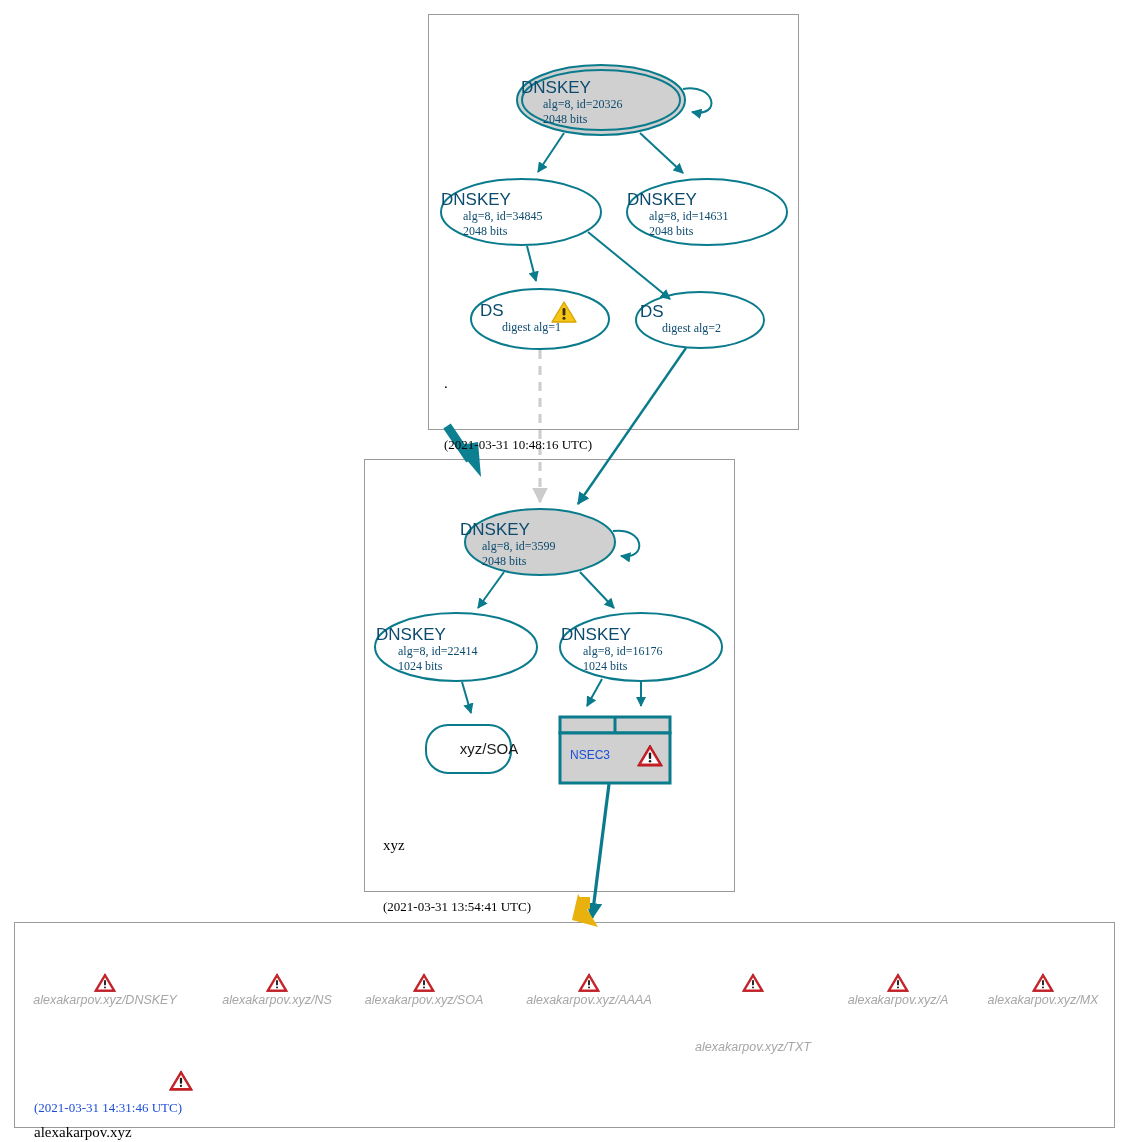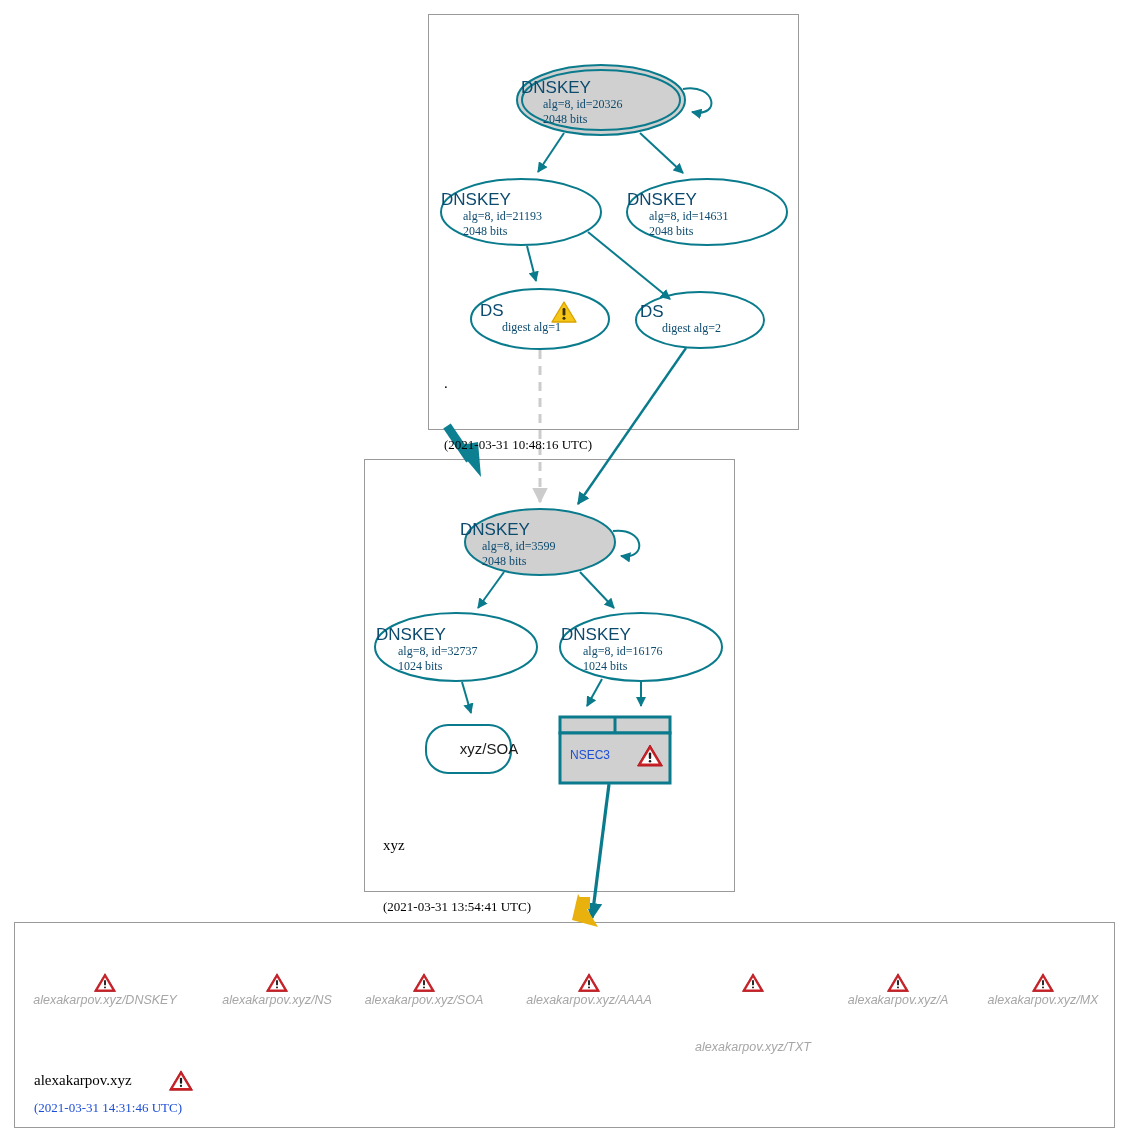--- a/index.html
+++ b/index.html
@@ -106,21 +106,21 @@
   </svg>
 
   <div class="node-label" style="left:521px;top:79px;width:160px;">
     <div class="nl-title">DNSKEY</div>
     <div class="nl-sub">alg=8, id=20326</div>
     <div class="nl-sub">2048 bits</div>
   </div>
 
   <div class="node-label" style="left:441px;top:191px;width:160px;">
     <div class="nl-title">DNSKEY</div>
-    <div class="nl-sub">alg=8, id=21193</div>
+    <div class="nl-sub">alg=8, id=34845</div>
     <div class="nl-sub">2048 bits</div>
   </div>
 
   <div class="node-label" style="left:627px;top:191px;width:160px;">
     <div class="nl-title">DNSKEY</div>
     <div class="nl-sub">alg=8, id=14631</div>
     <div class="nl-sub">2048 bits</div>
   </div>
 
   <div class="node-label" style="left:480px;top:302px;width:120px;">
@@ -144,21 +144,21 @@
   <div class="zone-label zone-name" style="left:444px;top:375px;">.</div>
   <div class="zone-label zone-time" style="left:444px;top:403px;">(2021-03-31 10:48:16 UTC)</div>
 
   <div class="node-label" style="left:460px;top:521px;width:160px;">
     <div class="nl-title">DNSKEY</div>
     <div class="nl-sub">alg=8, id=3599</div>
     <div class="nl-sub">2048 bits</div>
   </div>
   <div class="node-label" style="left:376px;top:626px;width:160px;">
     <div class="nl-title">DNSKEY</div>
-    <div class="nl-sub">alg=8, id=32737</div>
+    <div class="nl-sub">alg=8, id=22414</div>
     <div class="nl-sub">1024 bits</div>
   </div>
   <div class="node-label" style="left:561px;top:626px;width:160px;">
     <div class="nl-title">DNSKEY</div>
     <div class="nl-sub">alg=8, id=16176</div>
     <div class="nl-sub">1024 bits</div>
   </div>
 
   <div class="soa-text" style="left:436px;top:740px;width:66px;text-align:center;margin-left:20px;">xyz/SOA</div>
 
@@ -218,21 +218,21 @@
       <div class="rr-label" style="left: 788px; top: 993px; width: 220px;">alexakarpov.xyz/A</div>
       <svg class="rr-icon" width="24" height="22" viewBox="0 0 28 26" style="left: 1031px; top: 972px;">
         <path d="M14 2 L26.5 23 L1.5 23 Z" fill="#cc2027" stroke="#b01a20" stroke-width="1" stroke-linejoin="round"></path>
         <path d="M14 6.6 L22.4 20.6 L5.6 20.6 Z" fill="#ffffff"></path>
         <rect x="12.9" y="9.6" width="2.2" height="6.2" rx="1" fill="#1a1a1a"></rect>
         <circle cx="14" cy="18.2" r="1.15" fill="#1a1a1a"></circle>
       </svg>
       <div class="rr-label" style="left: 933px; top: 993px; width: 220px;">alexakarpov.xyz/MX</div>
     </div>
 
-  <div class="footer-name" style="left:34px;top:1072px;font-family:Liberation Serif, serif;">alexakarpov.xyz</div>
+  <div class="footer-name" style="left:34px;top:1124px;font-family:Liberation Serif, serif;">alexakarpov.xyz</div>
   <svg class="rr-icon" style="left:168px;top:1069px;" width="26" height="24" viewBox="0 0 28 26">
     <path d="M14 2 L26.5 23 L1.5 23 Z" fill="#cc2027" stroke="#b01a20" stroke-width="1" stroke-linejoin="round"></path>
     <path d="M14 6.2 L22.6 20.6 L5.4 20.6 Z" fill="#ffffff"></path>
     <rect x="12.8" y="9.4" width="2.4" height="6.6" rx="1" fill="#1a1a1a"></rect>
     <circle cx="14" cy="18.3" r="1.25" fill="#1a1a1a"></circle>
   </svg>
   <div class="footer-time" style="left:34px;top:1100px;">(2021-03-31 14:31:46 UTC)</div>
 
 </div>
 

